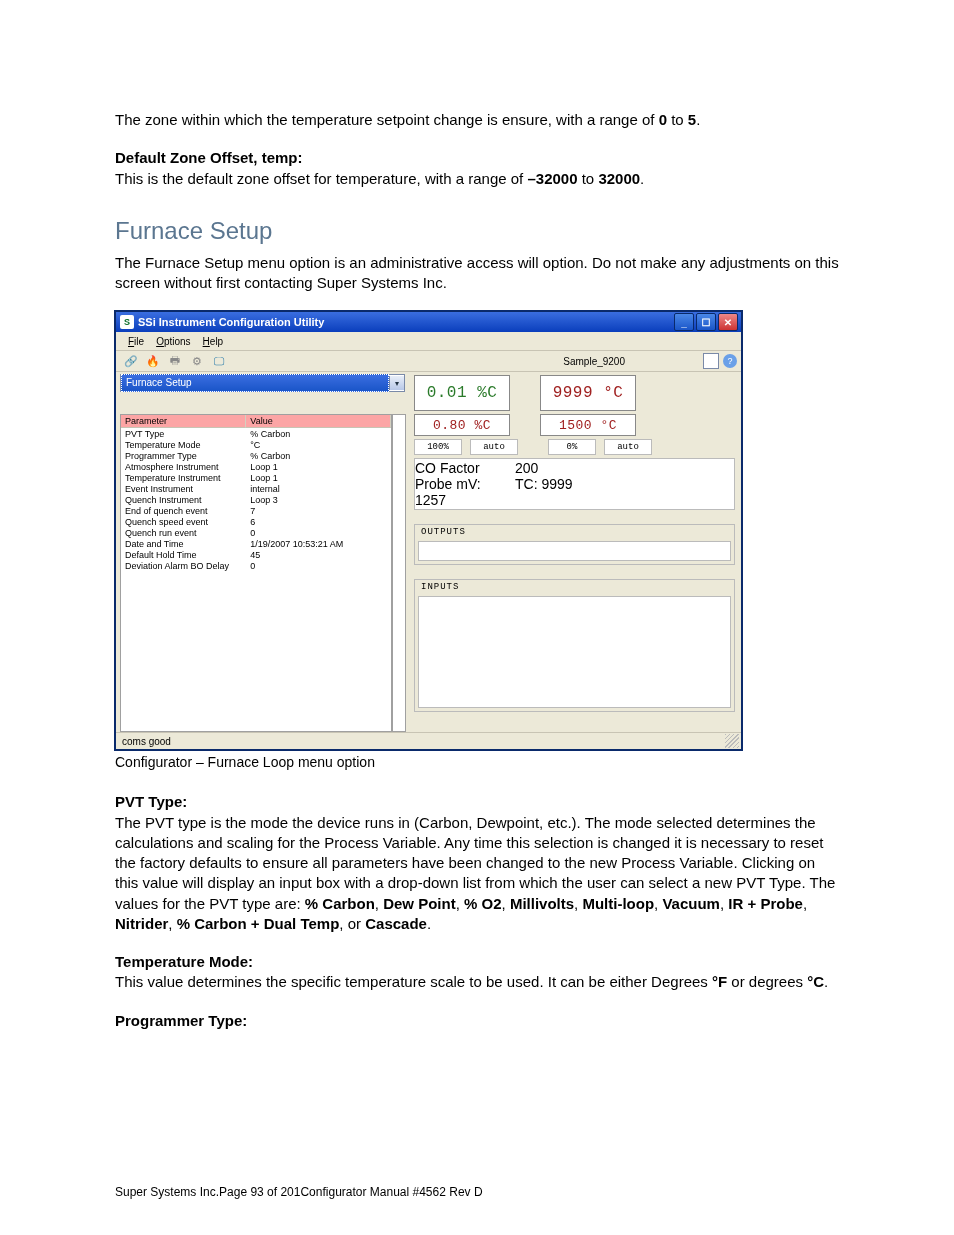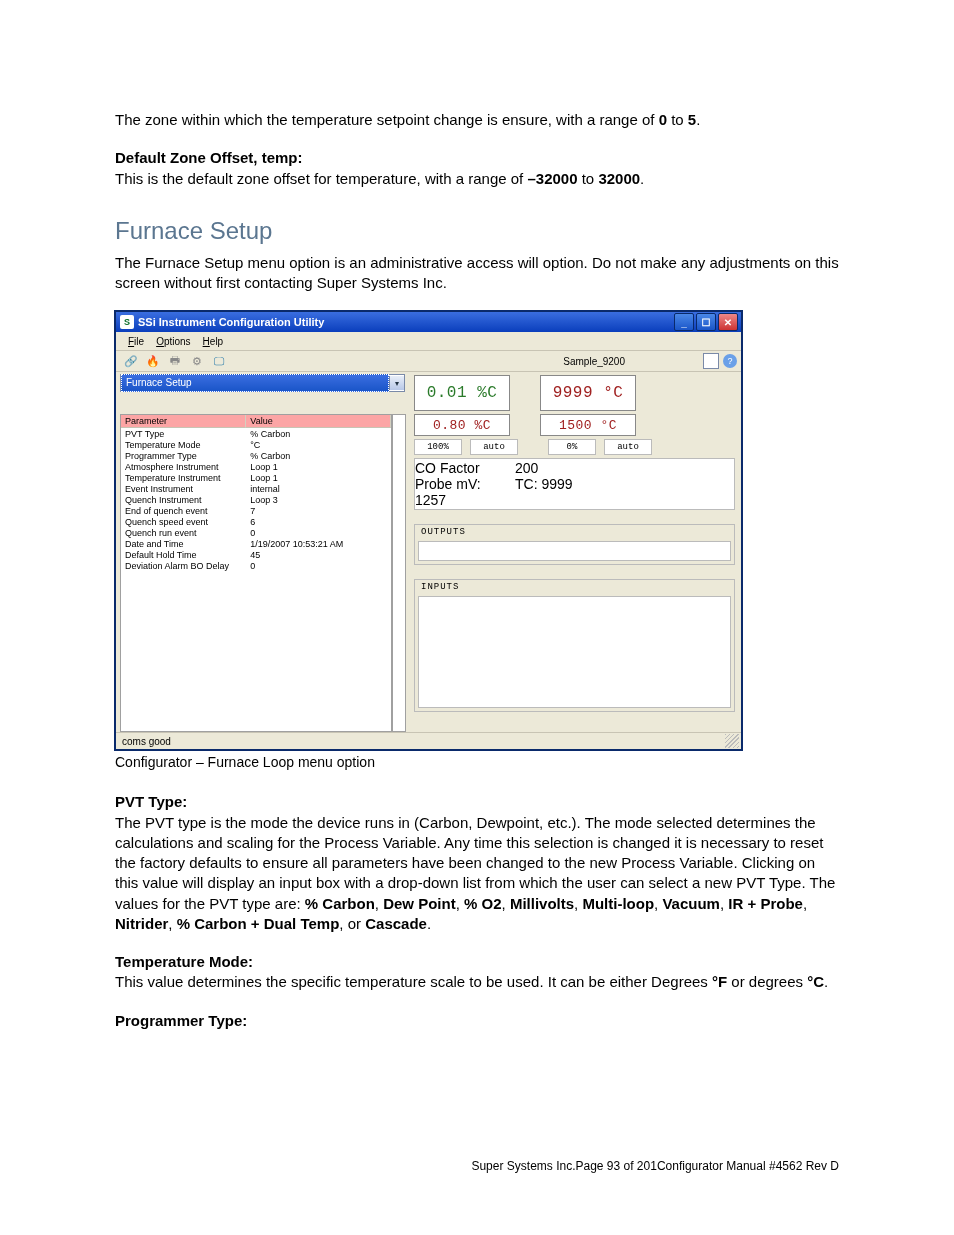--- a/index.html
+++ b/index.html
@@ -21,23 +21,23 @@
   .section-title {
     font-size: 24px;
     color: #5b7690;
     margin: 28px 0 8px 0;
     font-weight: 400;
   }
   .bold { font-weight: bold; }
   .caption { font-size: 14px; margin-top: 4px; }
   .footer {
     position: absolute;
-    left: 115px; right: 115px; bottom: 62px;
+    left: 115px; right: 115px; bottom: 36px;
     font-size: 12px;
-    display: flex; justify-content: flex-end;
+    display: flex; justify-content: flex-start;
   }
 
   
   .win {
     width: 625px;
     border: 1px solid #0a2a6b;
     box-shadow: 0 0 0 1px #0a2a6b;
     font-family: Tahoma, Verdana, sans-serif;
     font-size: 10px;
     background: #ece9d8;

